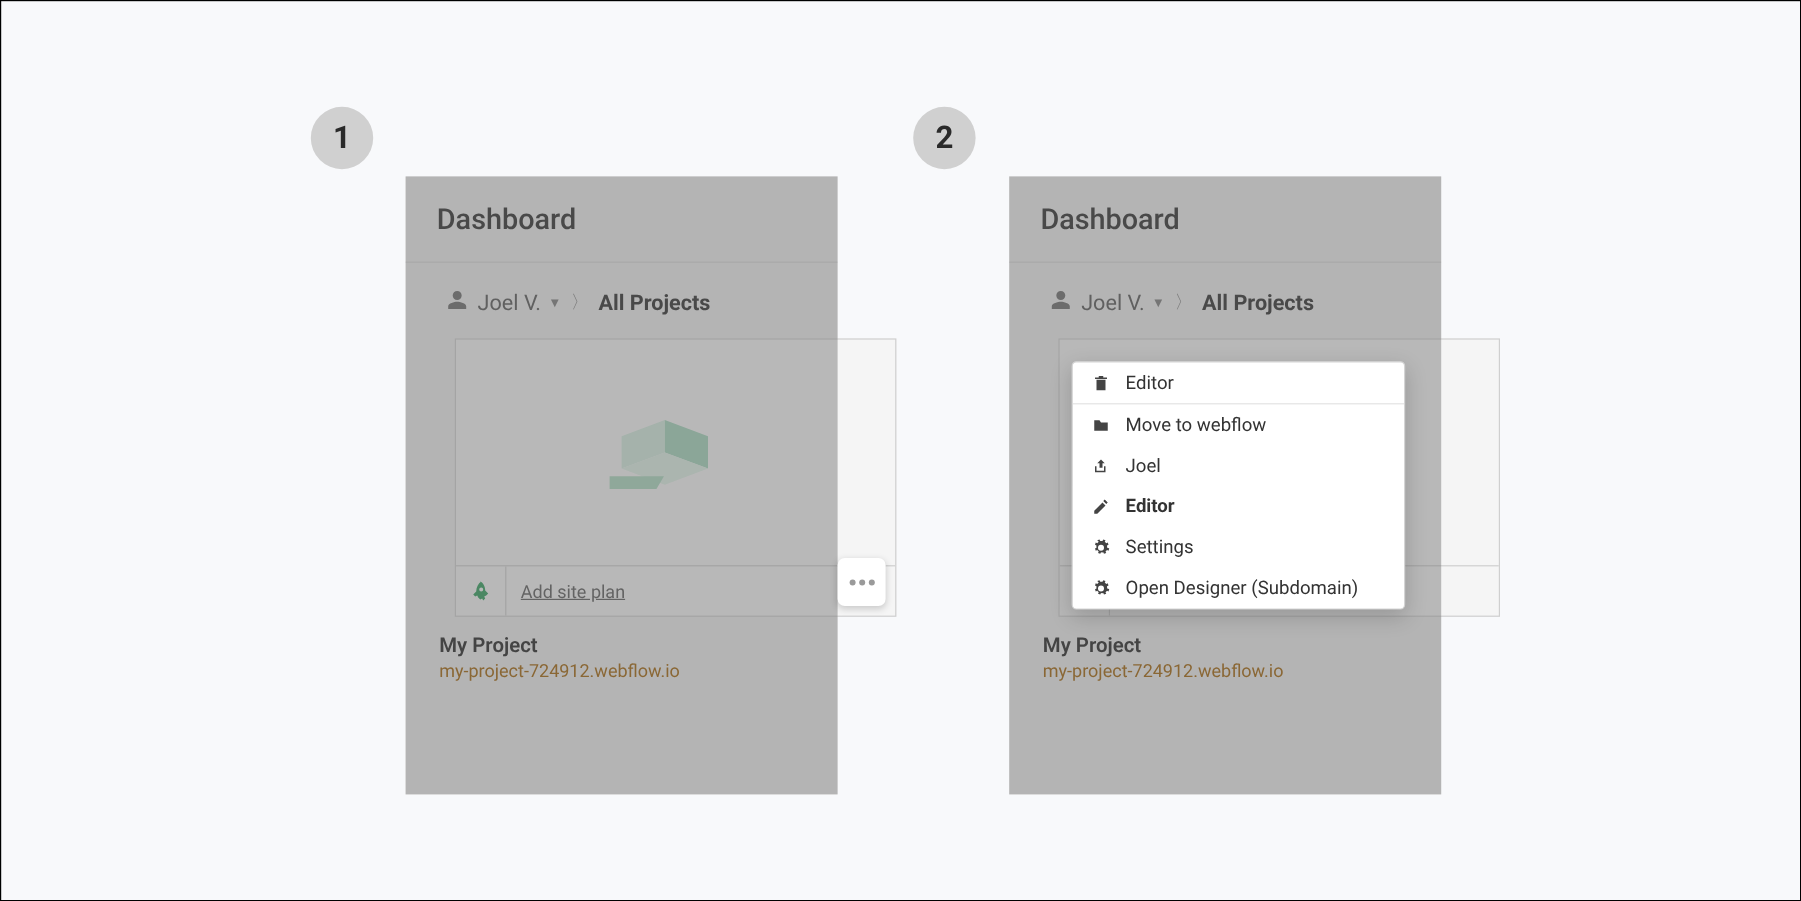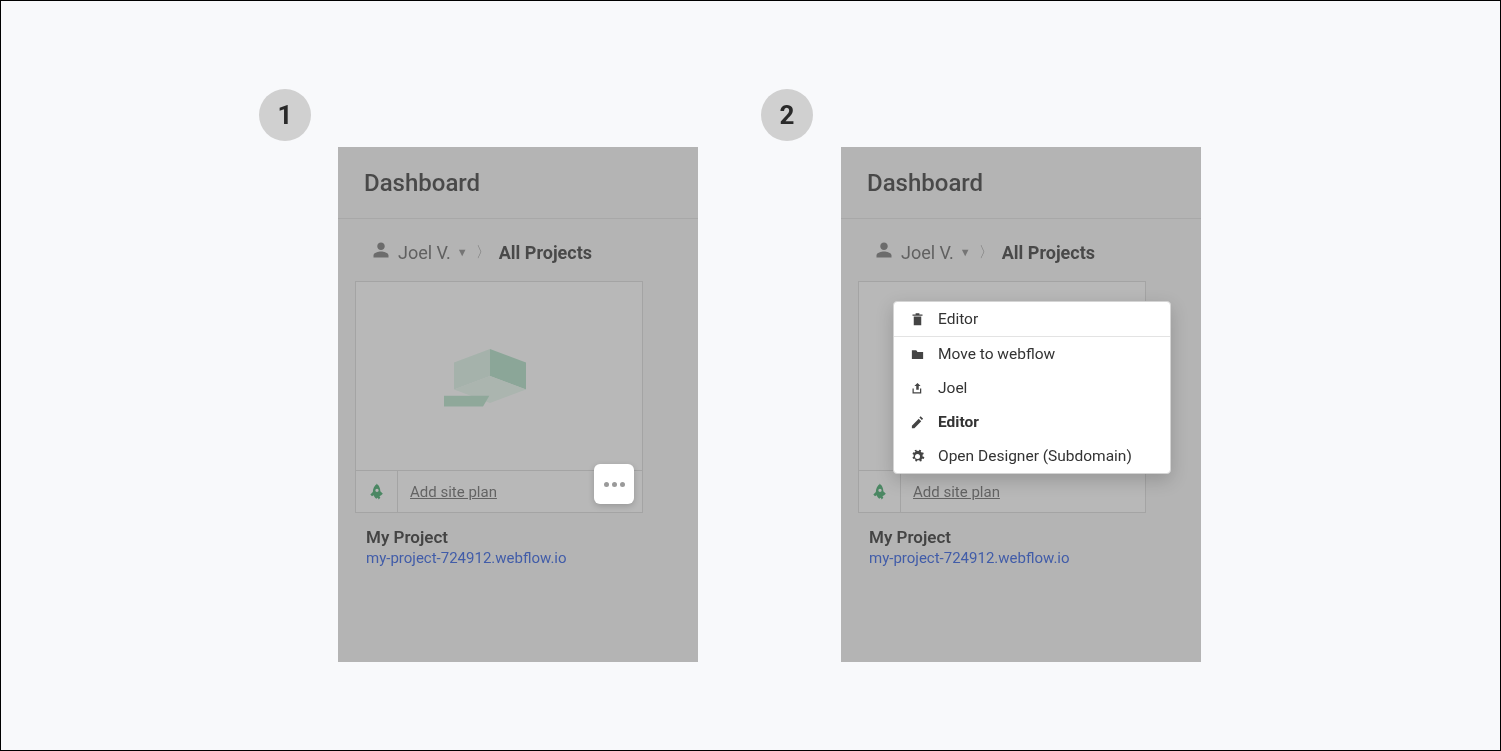--- a/index.html
+++ b/index.html
@@ -64,24 +64,24 @@
     color: #555;
     font-size: 18px;
   }
   .user-icon svg { width: 18px; height: 18px; fill: #6a6a6a; }
   .bc-user { color: #555; }
   .bc-caret { color: #7a7a7a; font-size: 11px; margin-left: -2px; }
   .bc-chevron { color: #888; font-size: 15px; }
   .bc-current { font-weight: 700; color: #2a2a2a; }
 
   .card {
-    margin: 0 17px;
+    margin: 0 41px;
     border: 1px solid #cfcfcf;
     background: #f5f5f5;
-    width: 288px;
+    width: 368px;
     position: relative;
   }
   .card-preview {
     height: 188px;
     display: flex;
     align-items: center;
     justify-content: center;
     position: relative;
     overflow: hidden;
   }
@@ -126,21 +126,21 @@
     z-index: 5;
   }
   .more-btn span {
     width: 5px; height: 5px; background: #9a9a9a; border-radius: 50%;
   }
 
   .proj-meta {
     padding: 14px 28px 0 28px;
   }
   .proj-name { font-size: 17px; font-weight: 600; color: #222; }
-  .proj-url { font-size: 15px; color: #1d4ed8; margin-top: 2px; }
+  .proj-url { font-size: 15px; color: #a16207; margin-top: 2px; }
 
   
   .context-menu {
     position: absolute;
     left: 52px;
     top: 154px;
     width: 278px;
     background: #fff;
     border: 1px solid #d4d4d4;
     border-radius: 4px;
@@ -307,16 +307,24 @@
           </svg>
       </span>
       <span>Editor</span>
     </div>
     <div class="menu-item">
       <span class="mi-icon">
         <svg viewBox="0 0 24 24">
             <path d="M12 8a4 4 0 100 8 4 4 0 000-8zm9 4l2 1-1 3-2-1a8 8 0 01-2 2l1 2-3 1-1-2a8 8 0 01-3 0l-1 2-3-1 1-2a8 8 0 01-2-2l-2 1-1-3 2-1a8 8 0 010-3l-2-1 1-3 2 1a8 8 0 012-2L7 2l3-1 1 2a8 8 0 013 0l1-2 3 1-1 2a8 8 0 012 2l2-1 1 3-2 1a8 8 0 010 3z"></path>
           </svg>
       </span>
+      <span>Settings</span>
+    </div>
+    <div class="menu-item">
+      <span class="mi-icon">
+        <svg viewBox="0 0 24 24">
+            <path d="M12 8a4 4 0 100 8 4 4 0 000-8zm9 4l2 1-1 3-2-1a8 8 0 01-2 2l1 2-3 1-1-2a8 8 0 01-3 0l-1 2-3-1 1-2a8 8 0 01-2-2l-2 1-1-3 2-1a8 8 0 010-3l-2-1 1-3 2 1a8 8 0 012-2L7 2l3-1 1 2a8 8 0 013 0l1-2 3 1-1 2a8 8 0 012 2l2-1 1 3-2 1a8 8 0 010 3z"></path>
+          </svg>
+      </span>
       <span>Open Designer (Subdomain)</span>
     </div>
   </div>
 </div>
 
 </body></html>

